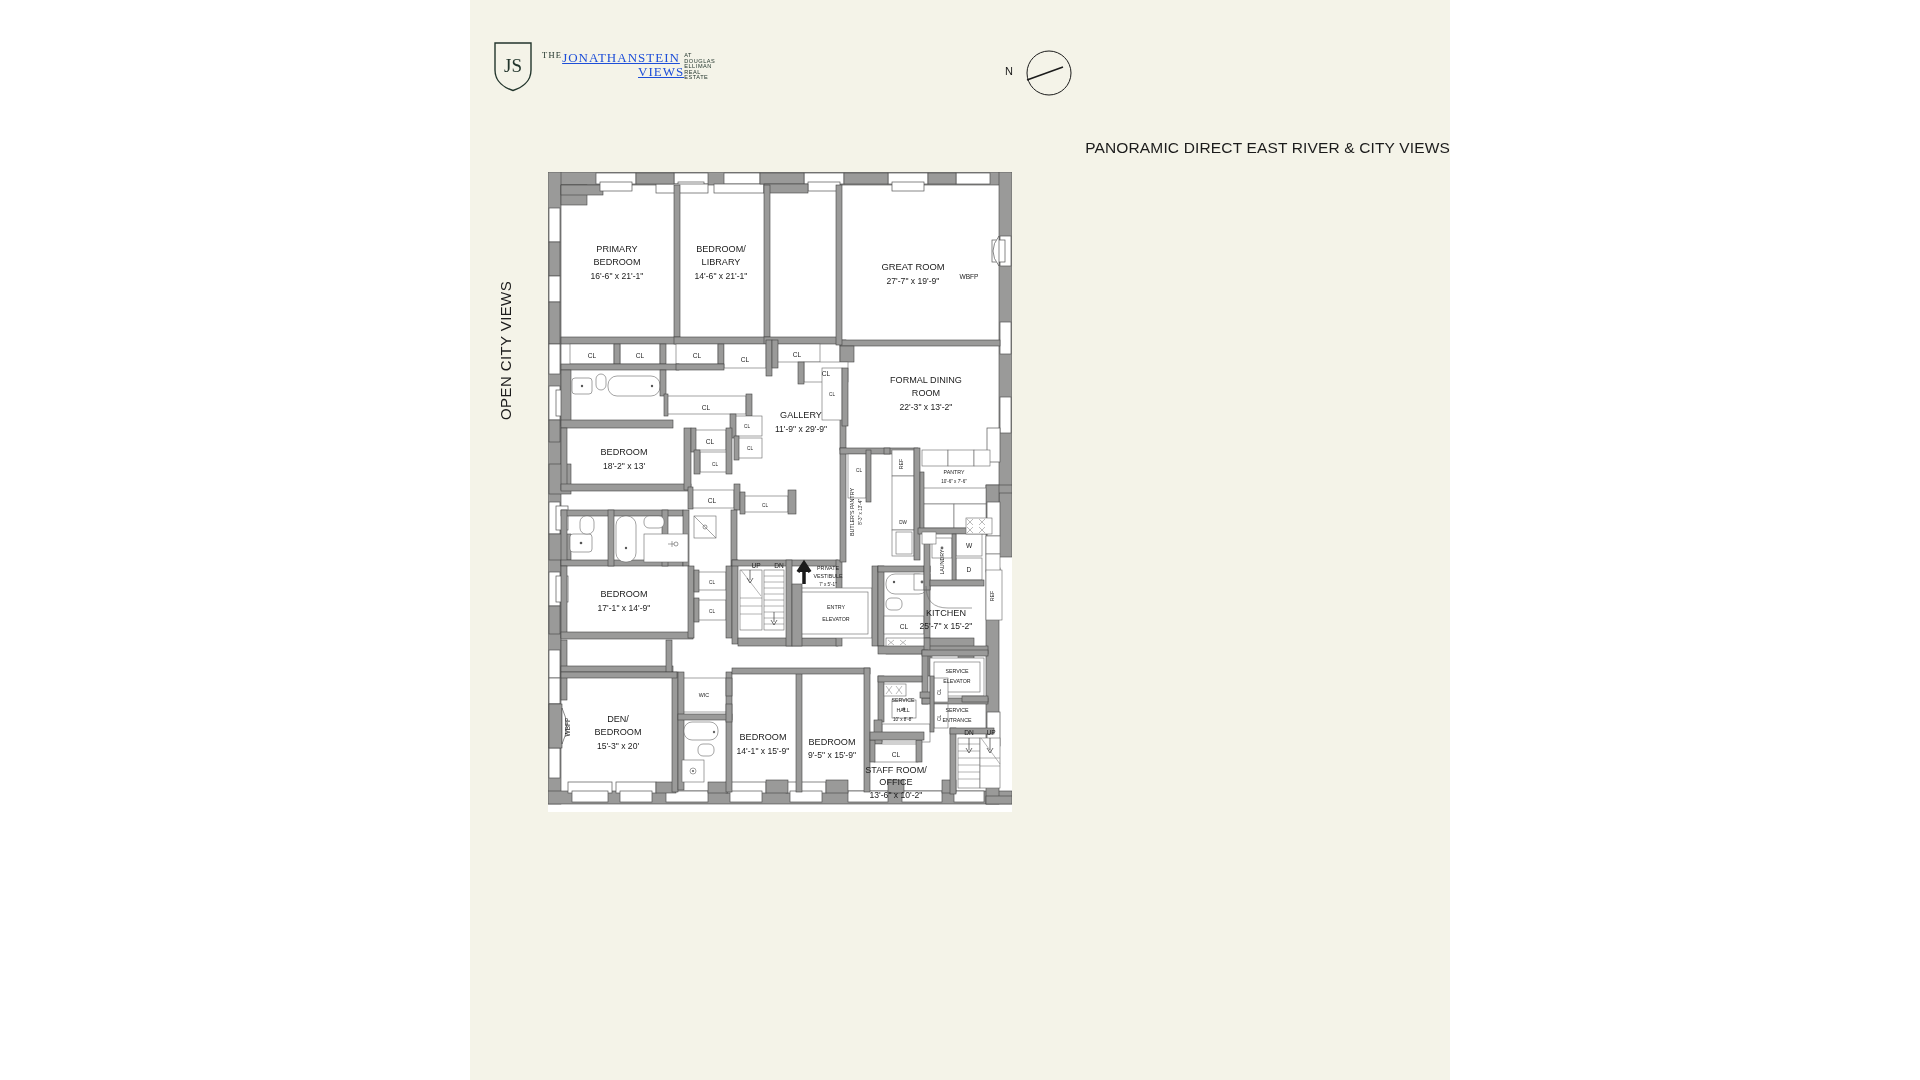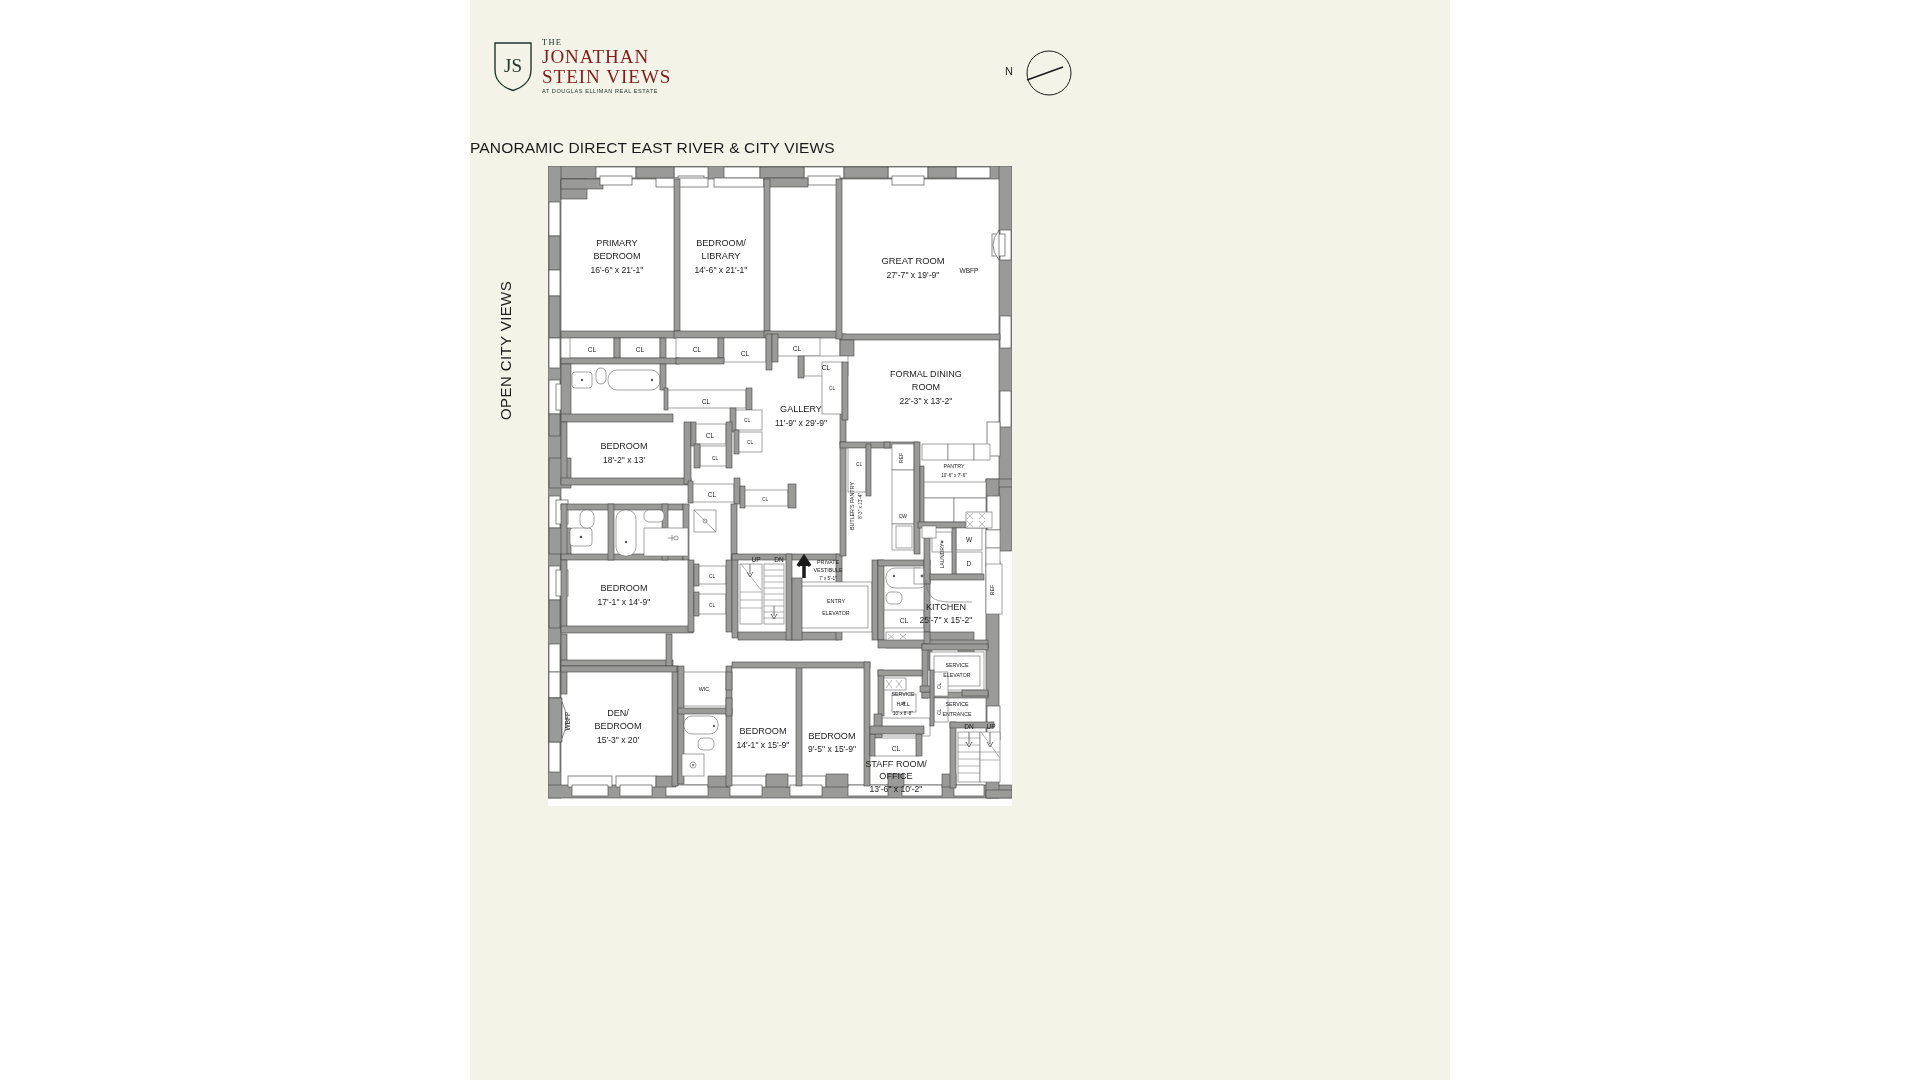--- a/index.html
+++ b/index.html
@@ -22,54 +22,54 @@
     background: #f4f3e8;
   }
   
   #logo {
     position: absolute; left: 493px; top: 33px;
     width: 190px; height: 66px;
     display: flex; align-items: center; gap: 9px;
     color: #22352c;
   }
   #shield { width: 40px; height: 52px; flex: 0 0 auto; }
-  #logo-words { display: flex; flex-direction: column; line-height: 1; justify-content: space-between; }
+  #logo-words { display: flex; flex-direction: row; line-height: 1; justify-content: space-between; }
   .lw-the {
     font-family: "Liberation Serif", serif;
     font-size: 8.5px; letter-spacing: 1.2px; color:#22352c; margin-bottom:1px;
   }
   .lw-1, .lw-2 {
     font-family: "Liberation Serif", serif;
-    font-size: 19px; letter-spacing: 1.0px; color:#7f1d1d; line-height: 1.04;
+    font-size: 13px; letter-spacing: 1.0px; color:#1d4ed8; line-height: 1.04; text-decoration: underline;
   }
   .lw-3 {
     font-family: "Liberation Sans", sans-serif;
     font-size: 5.6px; letter-spacing: 0.55px; color:#22352c; margin-top: 2px;
   }
   
   #compass { position: absolute; left: 1005px; top: 42px; width: 80px; height: 62px; }
   #compass .clabel {
     position: absolute; left: 0px; top: 23px;
     font-size: 11px; color: #1b1b1b;
   }
   
   #headline {
     position: absolute; left: 470px; top: 139px; width: 980px;
-    text-align: left;
+    text-align: right;
     font-size: 15.5px; letter-spacing: 0.15px; color: #1b1b1b;
   }
   
   #openviews {
     position: absolute; left: 497px; top: 420px;
     font-size: 15px; color: #1b1b1b; letter-spacing: 0.4px;
     transform: rotate(-90deg); transform-origin: left top;
     white-space: nowrap;
   }
   
-  #plan { position: absolute; left: 548px; top: 166px; width: 464px; height: 640px; }
+  #plan { position: absolute; left: 548px; top: 172px; width: 464px; height: 640px; }
   #plan svg { display: block; }
   .rm { font-size: 9.1px; fill: #1b1b1b; text-anchor: middle;
         font-family: "Liberation Sans", sans-serif; }
   .rm.big { font-size: 9.4px; }
   .dim { font-size: 8.6px; fill: #1b1b1b; text-anchor: middle; }
   .sm { font-size: 6.6px; fill: #1b1b1b; text-anchor: middle; }
   .xs { font-size: 5.3px; fill: #1b1b1b; text-anchor: middle; }
   .tiny { font-size: 4.6px; fill: #1b1b1b; text-anchor: middle; }
 </style>
 </head>

